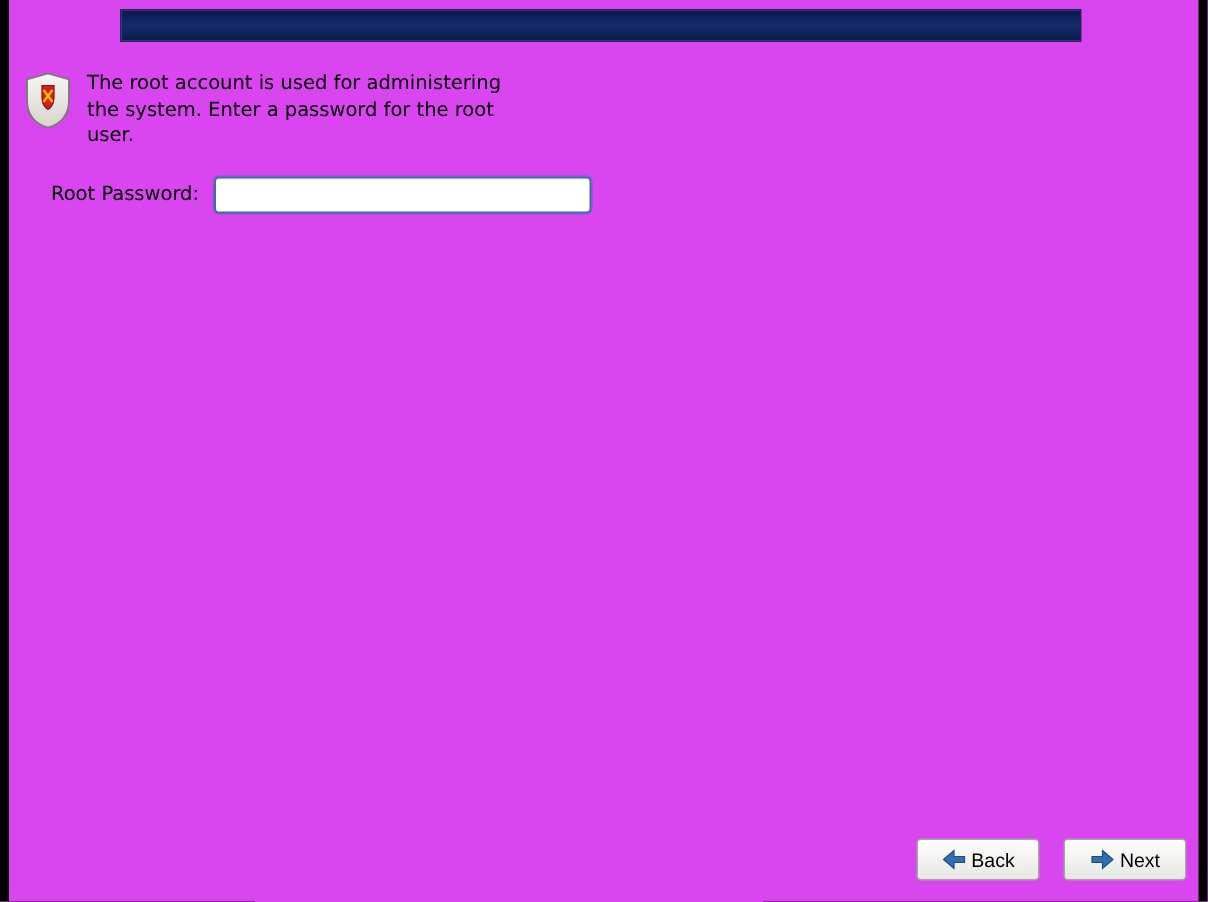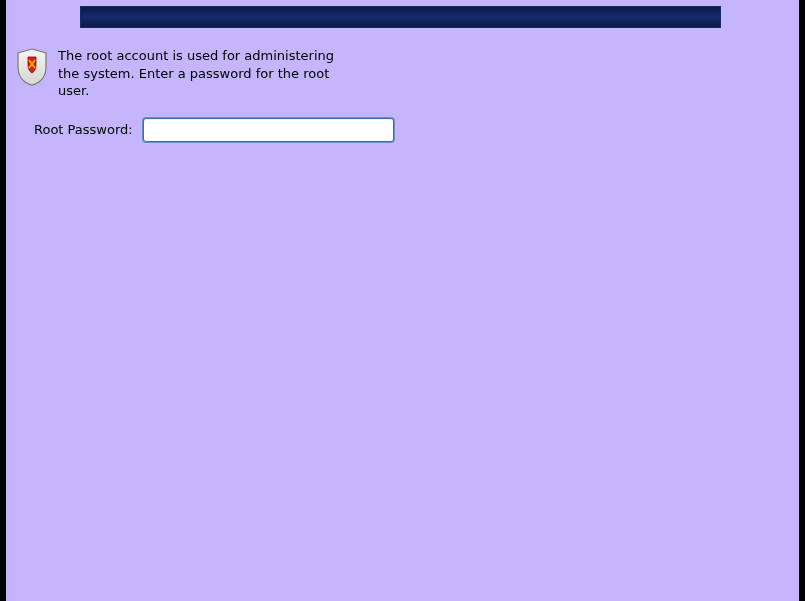--- a/index.html
+++ b/index.html
@@ -16,21 +16,21 @@
       color: #000;
       overflow: hidden;
       position: relative;
     }
     .main-area {
       position: absolute;
       left: 6px;
       top: 0;
       width: 793px;
       height: 601px;
-      background: #c4b5fd;
+      background: #d946ef;
     }
     .banner {
       position: absolute;
       left: 74px;
       top: 6px;
       width: 641px;
       height: 22px;
       background: linear-gradient(to bottom, #0a1a4a 0%, #152a6b 50%, #0a1a4a 100%);
       border: 1px solid #1a2a5a;
     }
@@ -137,14 +137,32 @@
     </div>
 
     <div class="form-row">
       <label class="field-label">Root Password:</label>
       <input type="password" class="text-input focused" value="" style="">
     </div>
 
 
   </div>
 
+  <div class="footer">
+    <button class="btn">
+      <span class="arrow-icon">
+        <svg viewBox="0 0 16 14" width="16" height="14">
+          <path d="M8 1 L1 7 L8 13 L8 9 L15 9 L15 5 L8 5 Z" fill="#2f6fb3" stroke="#1e4e80" stroke-width="0.8"></path>
+        </svg>
+      </span>
+      <span>Back</span>
+    </button>
+    <button class="btn">
+      <span class="arrow-icon">
+        <svg viewBox="0 0 16 14" width="16" height="14">
+          <path d="M8 1 L15 7 L8 13 L8 9 L1 9 L1 5 L8 5 Z" fill="#2f6fb3" stroke="#1e4e80" stroke-width="0.8"></path>
+        </svg>
+      </span>
+      <span>Next</span>
+    </button>
+  </div>
 
 </div>
 
 </body></html>

